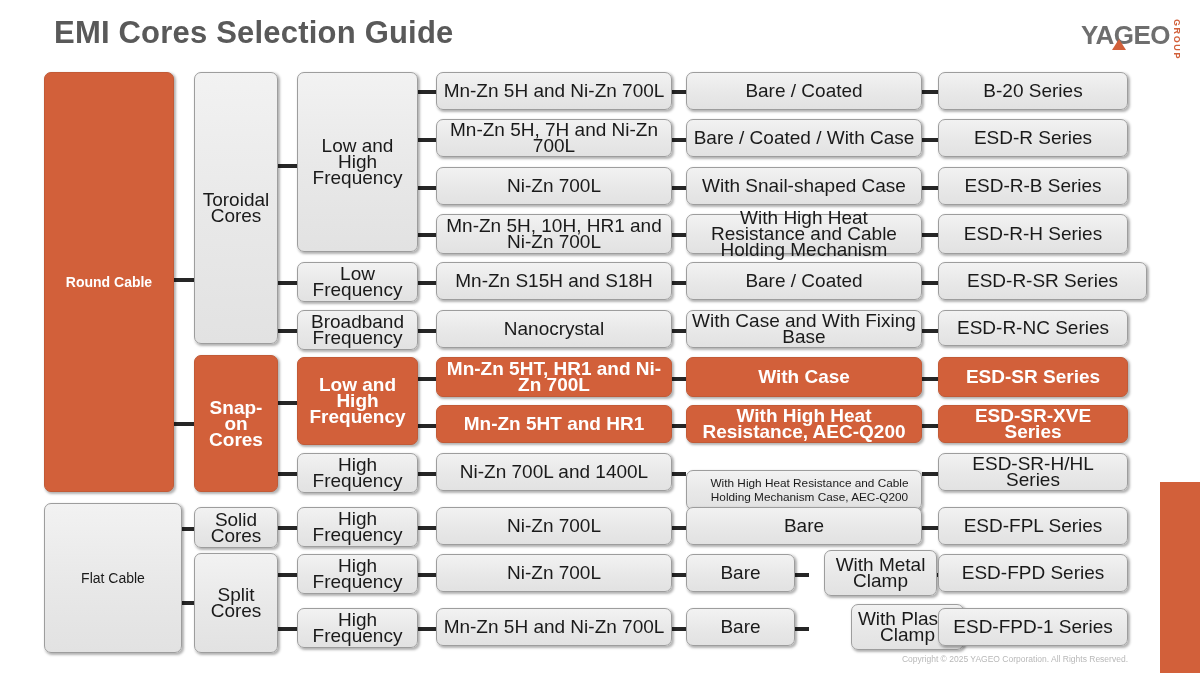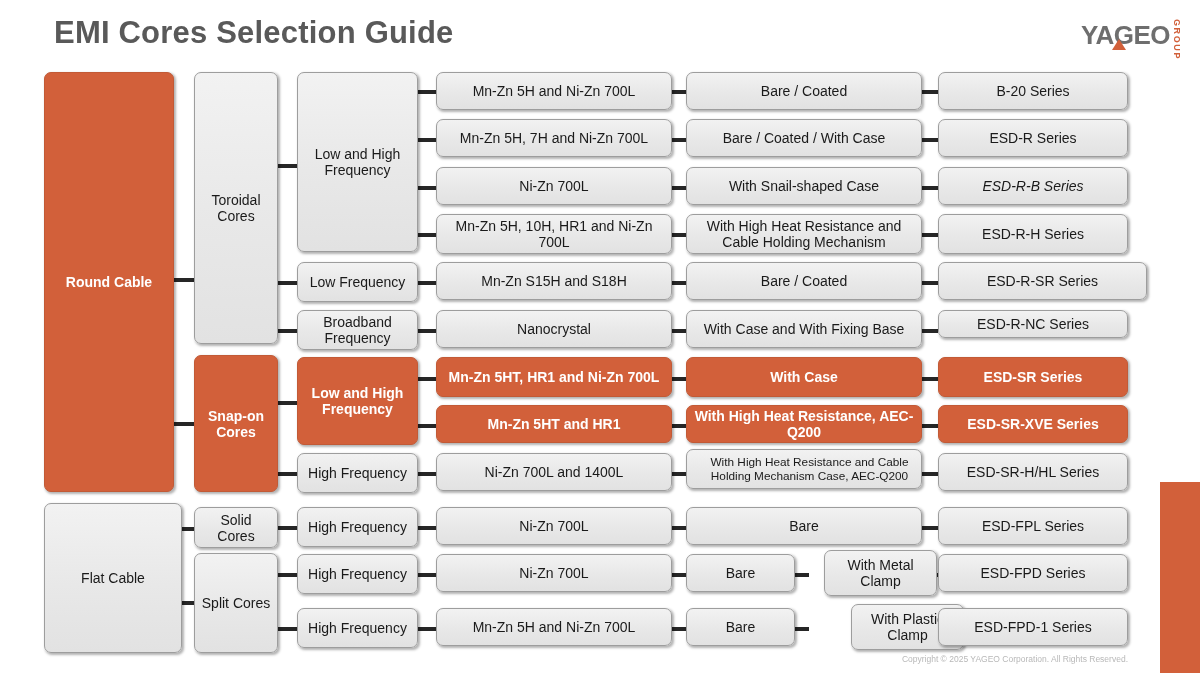--- a/index.html
+++ b/index.html
@@ -70,21 +70,21 @@
     position: absolute;
     box-sizing: border-box;
     border: 1px solid #9d9d9d;
     border-radius: 7px;
     background: linear-gradient(180deg,#f2f2f2 0%,#e8e8e8 55%,#e2e2e2 100%);
     box-shadow: 1.5px 1.5px 2.5px rgba(0,0,0,0.30);
     display: flex;
     align-items: center;
     justify-content: center;
     text-align: center;
-    font-size: 14px;
+    font-size: 19px;
     line-height: 16px;
     color: #1a1a1a;
     padding: 2px 5px;
   }
   .node.orange {
     background: #d2603a;
     border-color: #c25a36;
     color: #ffffff;
     font-weight: bold;
   }
@@ -229,35 +229,35 @@
 <div class="node" style="left:436px; top:608px; width:236px; height:38px;">Mn-Zn 5H and Ni-Zn 700L</div>
 
 <div class="node" style="left:686px; top:72px; width:236px; height:38px;">Bare / Coated</div>
 <div class="node" style="left:686px; top:119px; width:236px; height:38px;">Bare / Coated / With Case</div>
 <div class="node" style="left:686px; top:167px; width:236px; height:38px;">With Snail-shaped Case</div>
 <div class="node" style="left:686px; top:214px; width:236px; height:40px;">With High Heat Resistance and Cable Holding Mechanism</div>
 <div class="node" style="left:686px; top:262px; width:236px; height:38px;">Bare / Coated</div>
 <div class="node" style="left:686px; top:310px; width:236px; height:38px;">With Case and With Fixing Base</div>
 <div class="node orange" style="left:686px; top:357px; width:236px; height:40px;">With Case</div>
 <div class="node orange" style="left:686px; top:405px; width:236px; height:38px;">With High Heat Resistance, AEC-Q200</div>
-<div class="node small" style="left:686px; top:449px; width:236px; height:40px;padding-left:16px;">With High Heat Resistance and Cable Holding Mechanism Case, AEC-Q200</div>
+<div class="node small" style="left:686px; top:470px; width:236px; height:40px;padding-left:16px;">With High Heat Resistance and Cable Holding Mechanism Case, AEC-Q200</div>
 <div class="node" style="left:686px; top:507px; width:236px; height:38px;">Bare</div>
 
 <div class="node" style="left:686px; top:554px; width:109px; height:38px;">Bare</div>
 <div class="node" style="left:824px; top:550px; width:113px; height:46px;">With Metal Clamp</div>
 
 <div class="node" style="left:686px; top:608px; width:109px; height:38px;">Bare</div>
 <div class="node" style="left:851px; top:604px; width:113px; height:46px;">With Plastic Clamp</div>
 
 <div class="node" style="left:938px; top:72px; width:190px; height:38px;">B-20 Series</div>
 <div class="node" style="left:938px; top:119px; width:190px; height:38px;">ESD-R Series</div>
-<div class="node" style="left:938px; top:167px; width:190px; height:38px;font-style:italic;">ESD-R-B Series</div>
+<div class="node" style="left:938px; top:167px; width:190px; height:38px;">ESD-R-B Series</div>
 <div class="node" style="left:938px; top:214px; width:190px; height:40px;">ESD-R-H Series</div>
 <div class="node" style="left:938px; top:262px; width:209px; height:38px;">ESD-R-SR Series</div>
-<div class="node" style="left:938px; top:310px; width:190px; height:28px;">ESD-R-NC Series</div>
+<div class="node" style="left:938px; top:310px; width:190px; height:36px;">ESD-R-NC Series</div>
 <div class="node orange" style="left:938px; top:357px; width:190px; height:40px;">ESD-SR Series</div>
 <div class="node orange" style="left:938px; top:405px; width:190px; height:38px;">ESD-SR-XVE Series</div>
 <div class="node" style="left:938px; top:453px; width:190px; height:38px;">ESD-SR-H/HL Series</div>
 <div class="node" style="left:938px; top:507px; width:190px; height:38px;">ESD-FPL Series</div>
 <div class="node" style="left:938px; top:554px; width:190px; height:38px;">ESD-FPD Series</div>
 <div class="node" style="left:938px; top:608px; width:190px; height:38px;">ESD-FPD-1 Series</div>
 
 <div id="accent-bar"></div>
 
 <div id="copyright">Copyright © 2025 YAGEO Corporation. All Rights Reserved.</div>

